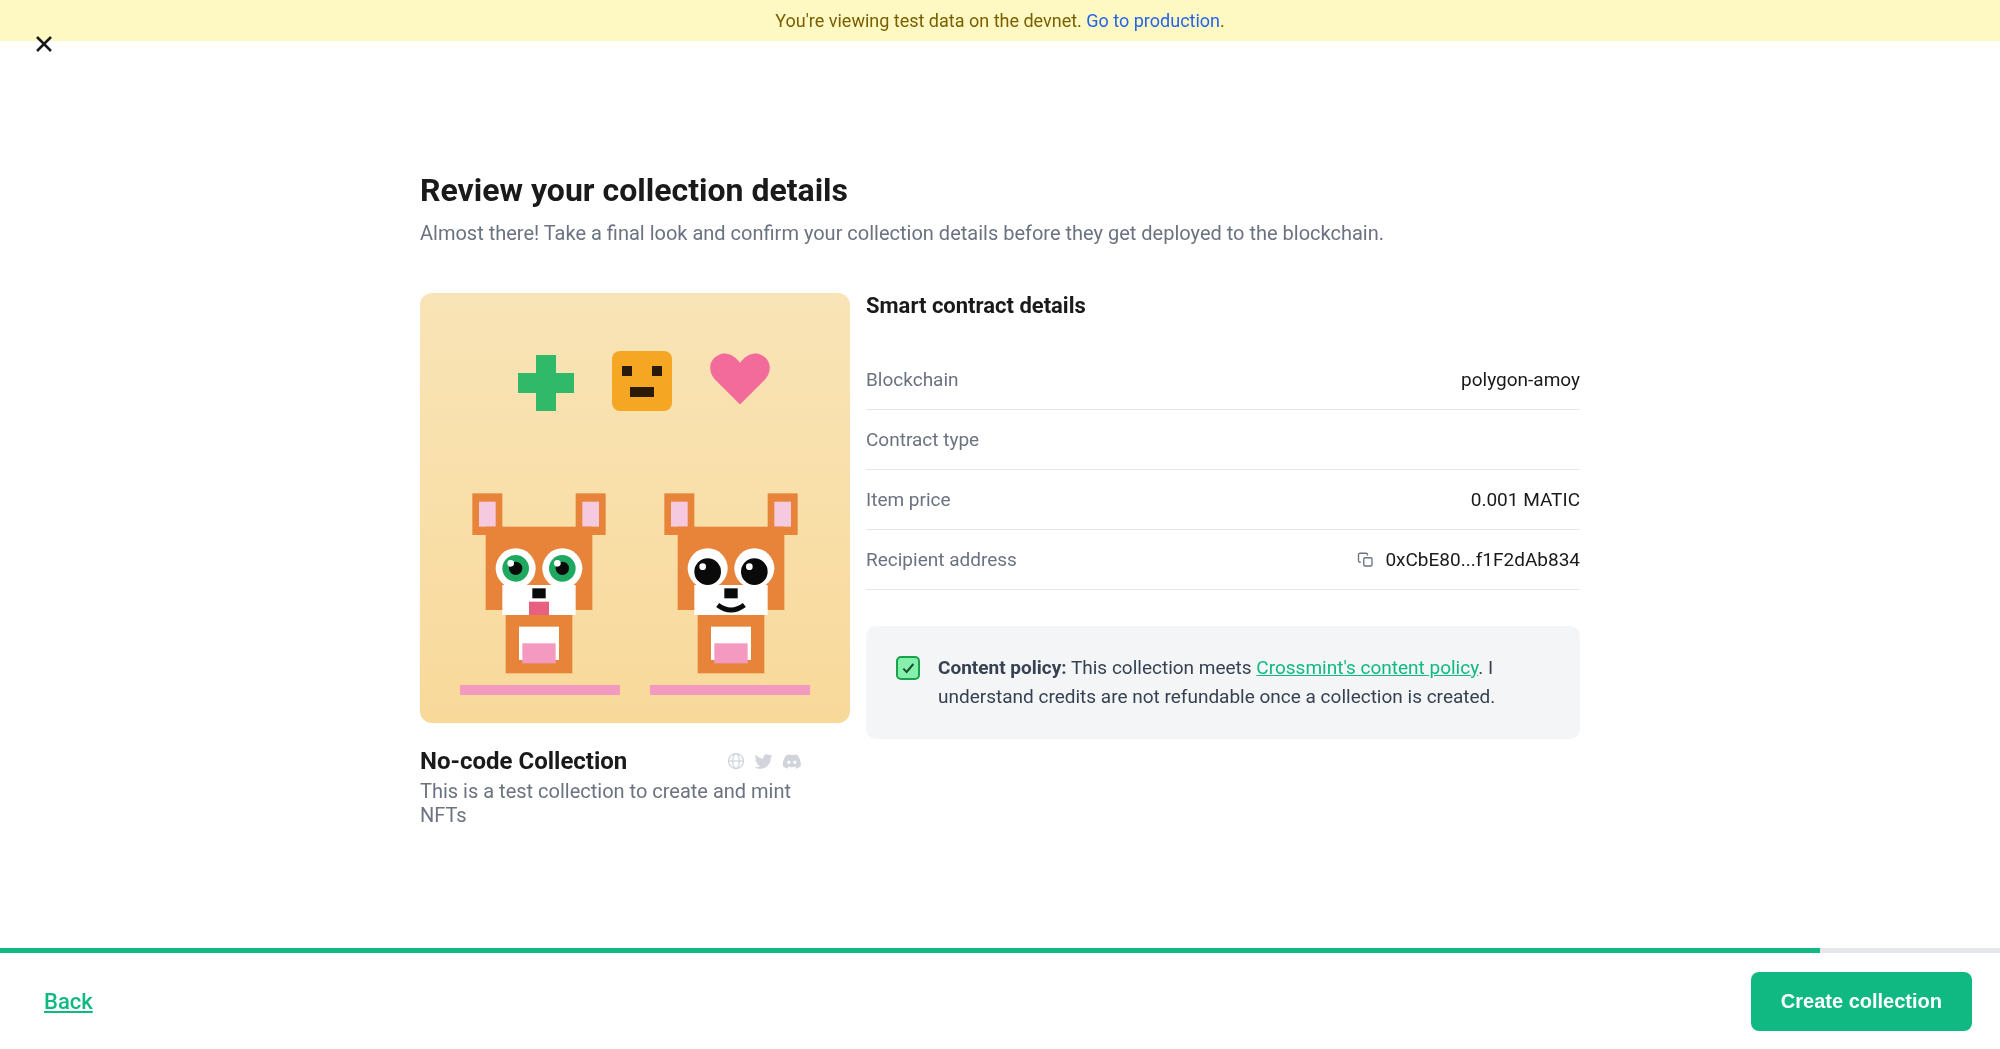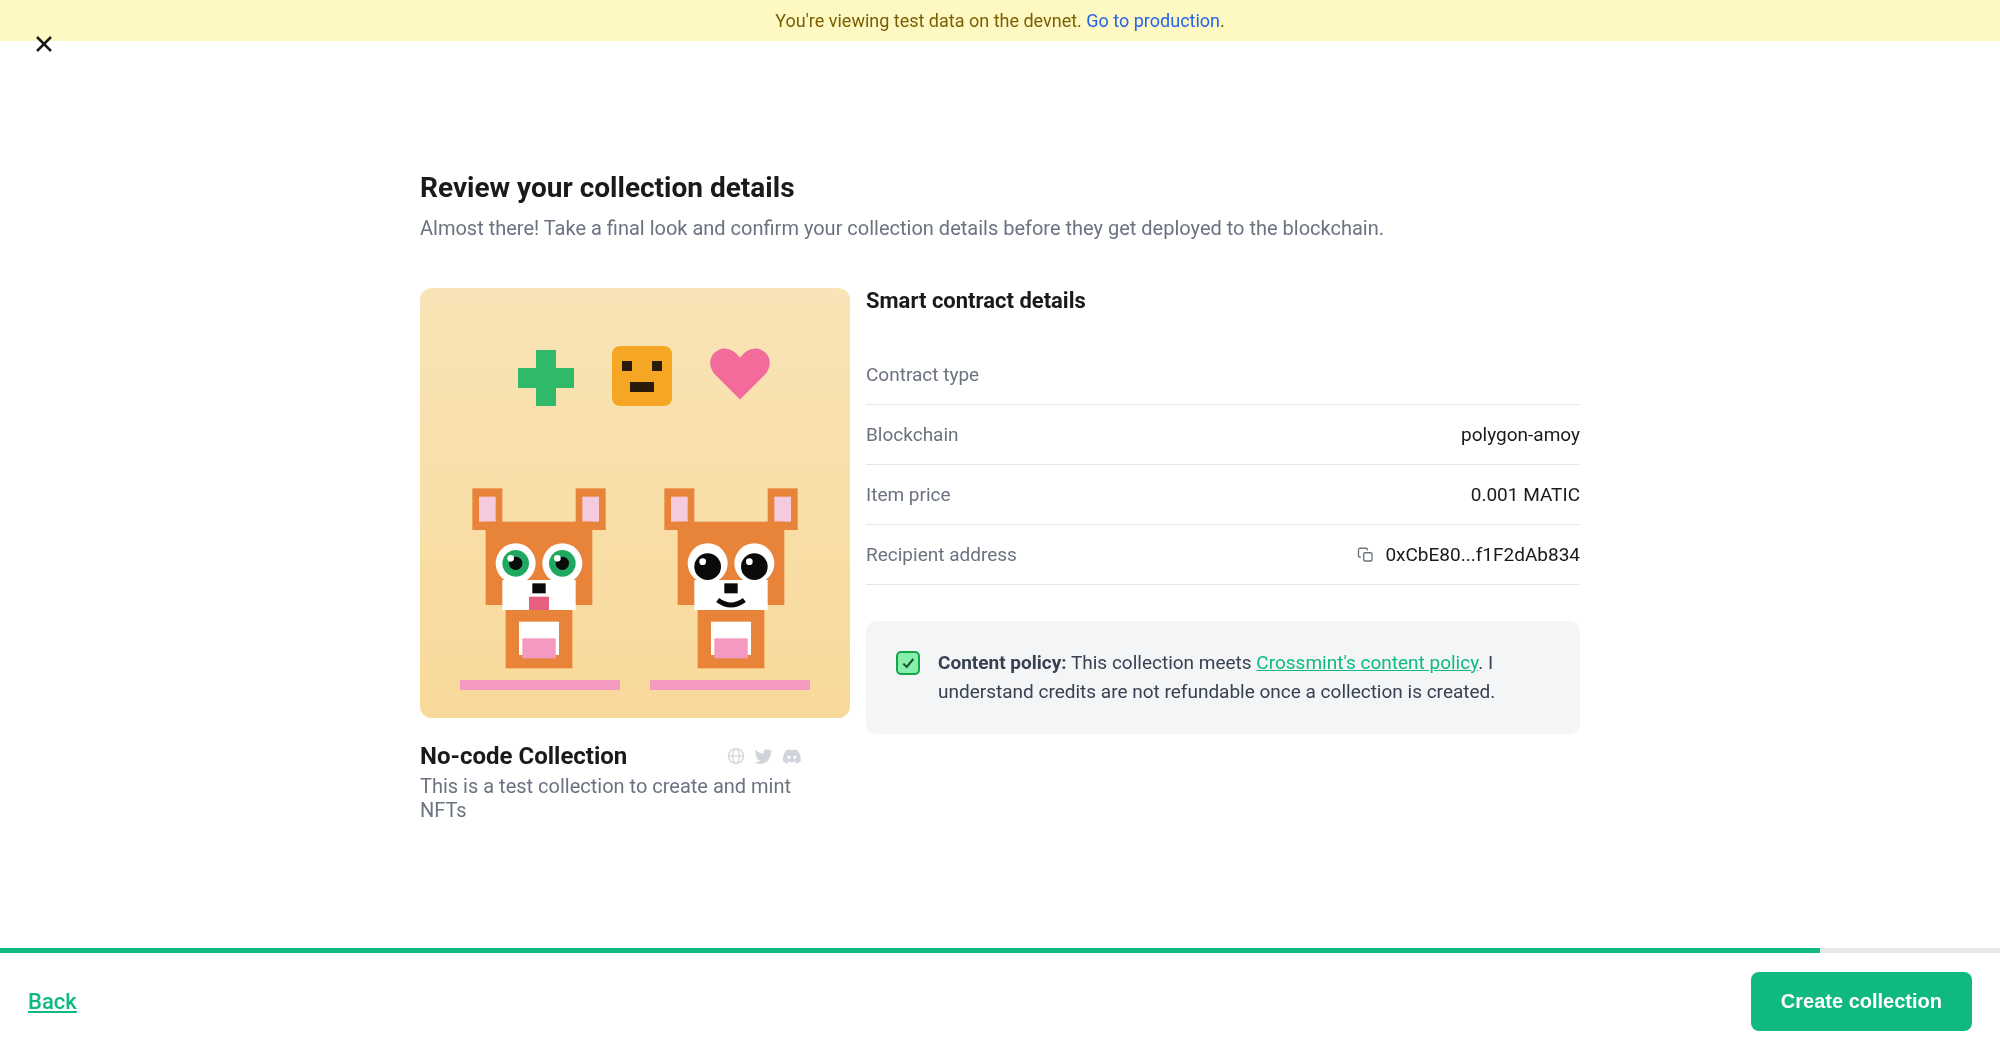--- a/index.html
+++ b/index.html
@@ -52,21 +52,21 @@
   stroke-width: 2.5;
 }
 
 .container {
   max-width: 1160px;
   margin: 0 auto;
   padding-top: 130px;
 }
 
 .page-title {
-  font-size: 28px;
+  font-size: 32px;
   font-weight: 700;
   color: #1a1a1a;
   margin-bottom: 6px;
 }
 
 .page-subtitle {
   font-size: 20px;
   color: #6b7280;
   margin-bottom: 48px;
   margin-top: 12px;
@@ -228,21 +228,21 @@
 
 .progress-fill {
   height: 100%;
   width: 91%;
   background: #10b981;
 }
 
 .footer {
   position: absolute;
   bottom: 0;
-  left: 0;
+  left: 16px;
   right: 0;
   height: 96px;
   display: flex;
   align-items: center;
   justify-content: space-between;
   padding: 0 28px;
 }
 
 .back-link {
   font-size: 22px;
@@ -428,26 +428,26 @@
         </div>
       </div>
       <p class="collection-desc">This is a test collection to create and mint NFTs</p>
     </div>
 
     <div class="right-col">
       <h2 class="section-title">Smart contract details</h2>
 
       <div class="details-table">
         <div class="detail-row">
+          <div class="detail-label">Blockchain</div>
+          <div class="detail-value">polygon-amoy</div>
+        </div>
+        <div class="detail-row">
           <div class="detail-label">Contract type</div>
           <div class="detail-value"></div>
-        </div>
-        <div class="detail-row">
-          <div class="detail-label">Blockchain</div>
-          <div class="detail-value">polygon-amoy</div>
         </div>
         <div class="detail-row">
           <div class="detail-label">Item price</div>
           <div class="detail-value">0.001 MATIC</div>
         </div>
         <div class="detail-row">
           <div class="detail-label">Recipient address</div>
           <div class="detail-value">
             <svg class="copy-icon" viewBox="0 0 24 24">
               <rect x="9" y="9" width="11" height="11" rx="2"></rect>

